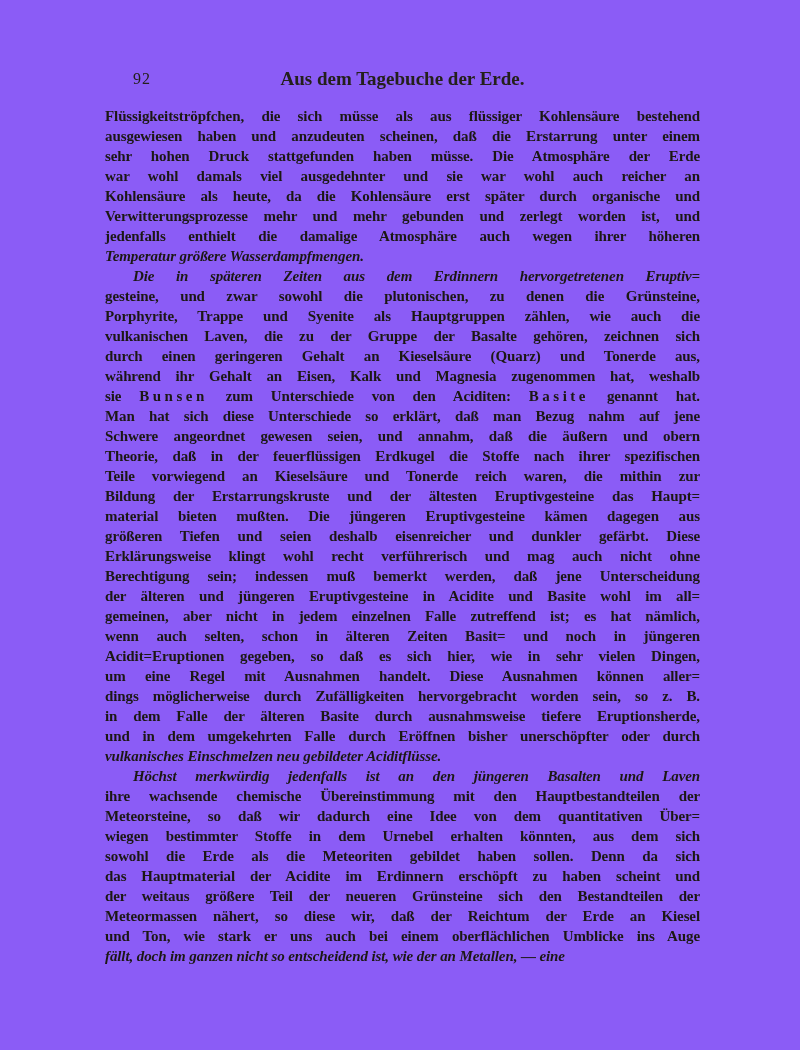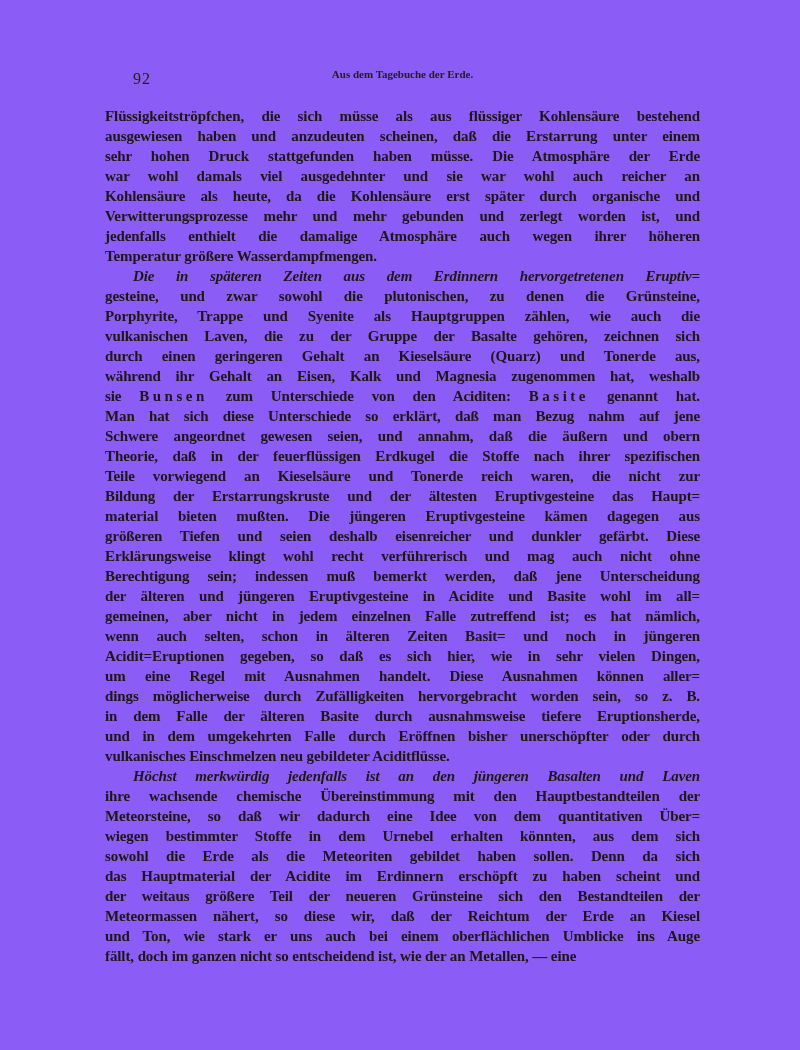--- a/index.html
+++ b/index.html
@@ -24,21 +24,21 @@
     position: absolute;
     left: 28px; top: 2px;
     font-size: 16px;
     letter-spacing: 1px;
     color: #24201b;
   }
   .running-title {
     position: absolute;
     left: 0; right: 0; top: 0;
     text-align: center;
-    font-size: 11px;
+    font-size: 19px;
     font-weight: 600;
     color: #24201b;
   }
   .text-block {
     position: absolute;
     top: 106px; left: 105px; width: 595px;
   }
   .para { margin: 0; }
   .line {
     height: 20px;
@@ -47,20 +47,21 @@
     font-weight: 600;
     letter-spacing: -0.1px;
     text-align: justify;
     text-align-last: justify;
     white-space: normal;
     overflow: visible;
   }
   .line.last {
     text-align: left;
     text-align-last: left;
+    font-style: italic;
   }
   .line.indent { text-indent: 28px; font-style: italic; }
   .gesperrt { letter-spacing: 3.5px; }
 </style>
 </head>
 <body>
 
 <div class="page">
   <div class="running-header">
     <span class="page-number">92</span>
@@ -81,21 +82,21 @@
         <div class="line indent">Die in späteren Zeiten aus dem Erdinnern hervorgetretenen Eruptiv=</div>
         <div class="line">gesteine, und zwar sowohl die plutonischen, zu denen die Grünsteine,</div>
         <div class="line">Porphyrite, Trappe und Syenite als Hauptgruppen zählen, wie auch die</div>
         <div class="line">vulkanischen Laven, die zu der Gruppe der Basalte gehören, zeichnen sich</div>
         <div class="line">durch einen geringeren Gehalt an Kieselsäure (Quarz) und Tonerde aus,</div>
         <div class="line">während ihr Gehalt an Eisen, Kalk und Magnesia zugenommen hat, weshalb</div>
         <div class="line">sie <span class="gesperrt">Bunsen</span> zum Unterschiede von den Aciditen: <span class="gesperrt">Basite</span> genannt hat.</div>
         <div class="line">Man hat sich diese Unterschiede so erklärt, daß man Bezug nahm auf jene</div>
         <div class="line">Schwere angeordnet gewesen seien, und annahm, daß die äußern und obern</div>
         <div class="line">Theorie, daß in der feuerflüssigen Erdkugel die Stoffe nach ihrer spezifischen</div>
-        <div class="line">Teile vorwiegend an Kieselsäure und Tonerde reich waren, die nicht zur</div>
+        <div class="line">Teile vorwiegend an Kieselsäure und Tonerde reich waren, die mithin zur</div>
         <div class="line">Bildung der Erstarrungskruste und der ältesten Eruptivgesteine das Haupt=</div>
         <div class="line">material bieten mußten.  Die jüngeren Eruptivgesteine kämen dagegen aus</div>
         <div class="line">größeren Tiefen und seien deshalb eisenreicher und dunkler gefärbt.  Diese</div>
         <div class="line">Erklärungsweise klingt wohl recht verführerisch und mag auch nicht ohne</div>
         <div class="line">Berechtigung sein; indessen muß bemerkt werden, daß jene Unterscheidung</div>
         <div class="line">der älteren und jüngeren Eruptivgesteine in Acidite und Basite wohl im all=</div>
         <div class="line">gemeinen, aber nicht in jedem einzelnen Falle zutreffend ist; es hat nämlich,</div>
         <div class="line">wenn auch selten, schon in älteren Zeiten Basit= und noch in jüngeren</div>
         <div class="line">Acidit=Eruptionen gegeben, so daß es sich hier, wie in sehr vielen Dingen,</div>
         <div class="line">um eine Regel mit Ausnahmen handelt.  Diese Ausnahmen können aller=</div>

